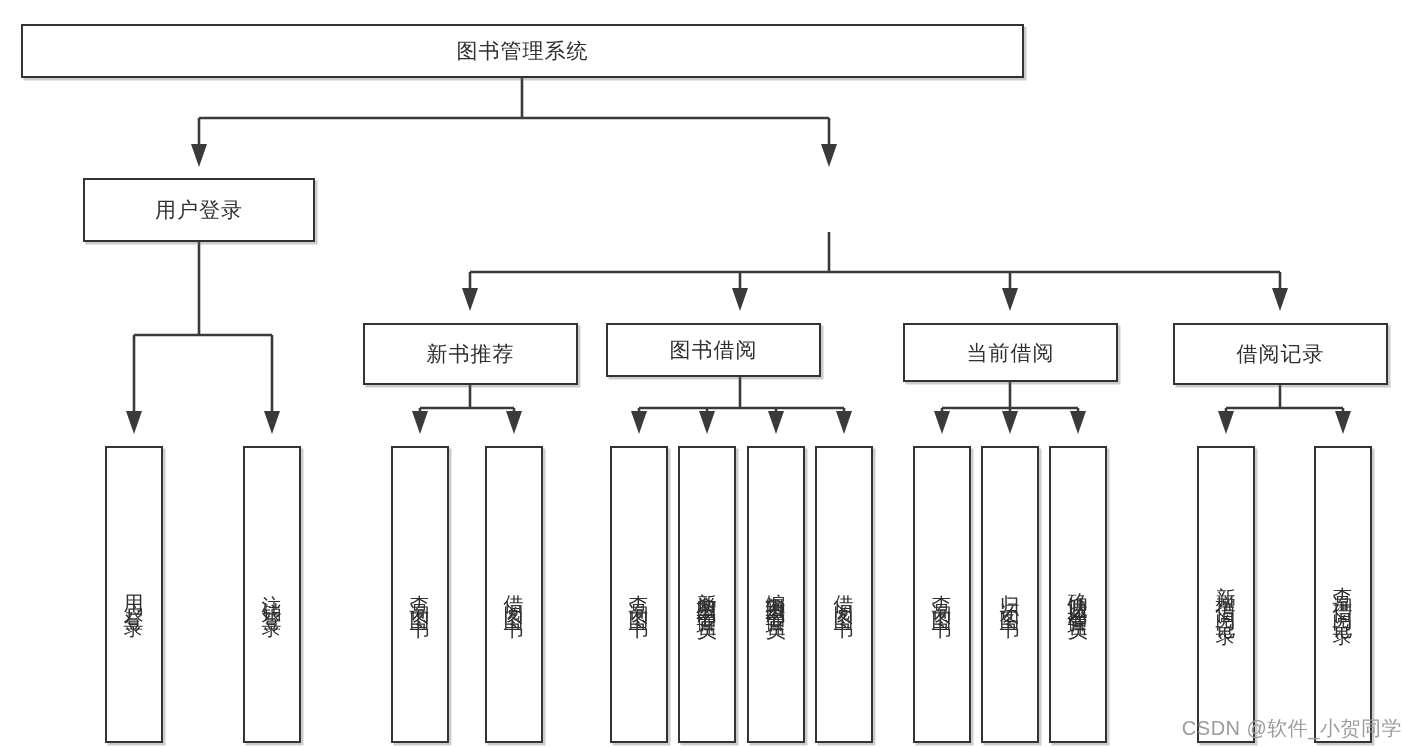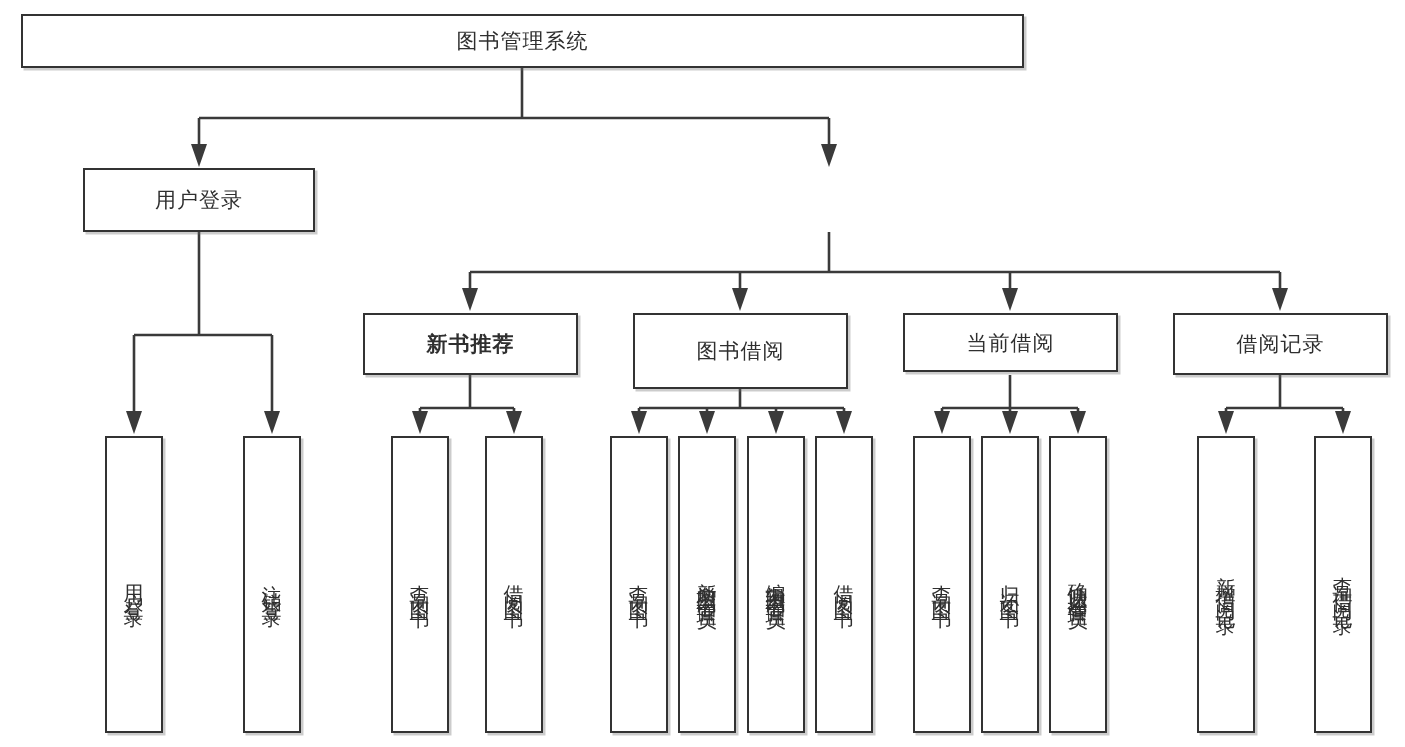--- a/index.html
+++ b/index.html
@@ -25,20 +25,21 @@
     position: absolute;
     box-sizing: border-box;
     background: #ffffff;
     border: 2.5px solid #333333;
     box-shadow: 2.5px 2.5px 0 rgba(110,110,110,0.35);
     display: flex;
     align-items: center;
     justify-content: center;
     color: #2f2f2f;
     z-index: 2;
+    margin-top: 10px;
   }
   .h-node {
     font-size: 21px;
     letter-spacing: 1px;
   }
   .v-node .vtext {
     writing-mode: vertical-rl;
     text-orientation: mixed;
     font-size: 20px;
     letter-spacing: 8px;
@@ -132,24 +133,24 @@
   </svg>
 
   <div class="node h-node" style="left:21px; top:14px; width:1003px; height:54px;">
     <span>图书管理系统</span>
   </div>
 
   <div class="node h-node" style="left:83px; top:168px; width:232px; height:64px;">
     <span>用户登录</span>
   </div>
 
-  <div class="node h-node" style="left:363px; top:313px; width:215px; height:62px;font-weight:bold;">
+  <div class="node h-node" style="left:363px; top:313px; width:215px; height:62px;">
     <span>新书推荐</span>
   </div>
-  <div class="node h-node" style="left:633px; top:313px; width:215px; height:76px;">
+  <div class="node h-node" style="left:606px; top:313px; width:215px; height:54px;">
     <span>图书借阅</span>
   </div>
   <div class="node h-node" style="left:903px; top:313px; width:215px; height:59px;">
     <span>当前借阅</span>
   </div>
   <div class="node h-node" style="left:1173px; top:313px; width:215px; height:62px;">
     <span>借阅记录</span>
   </div>
 
   <div class="node v-node" style="left:105px; top:436px; width:58px; height:297px;">
@@ -189,14 +190,15 @@
     <span class="vtext tight">确认归还（管理员）</span>
   </div>
 
   <div class="node v-node" style="left:1197px; top:436px; width:58px; height:297px;">
     <span class="vtext">新增借阅记录</span>
   </div>
   <div class="node v-node" style="left:1314px; top:436px; width:58px; height:297px;">
     <span class="vtext">查询借阅记录</span>
   </div>
 
+  <div class="watermark">CSDN @软件_小贺同学</div>
 
 </div>
 
 </body></html>

